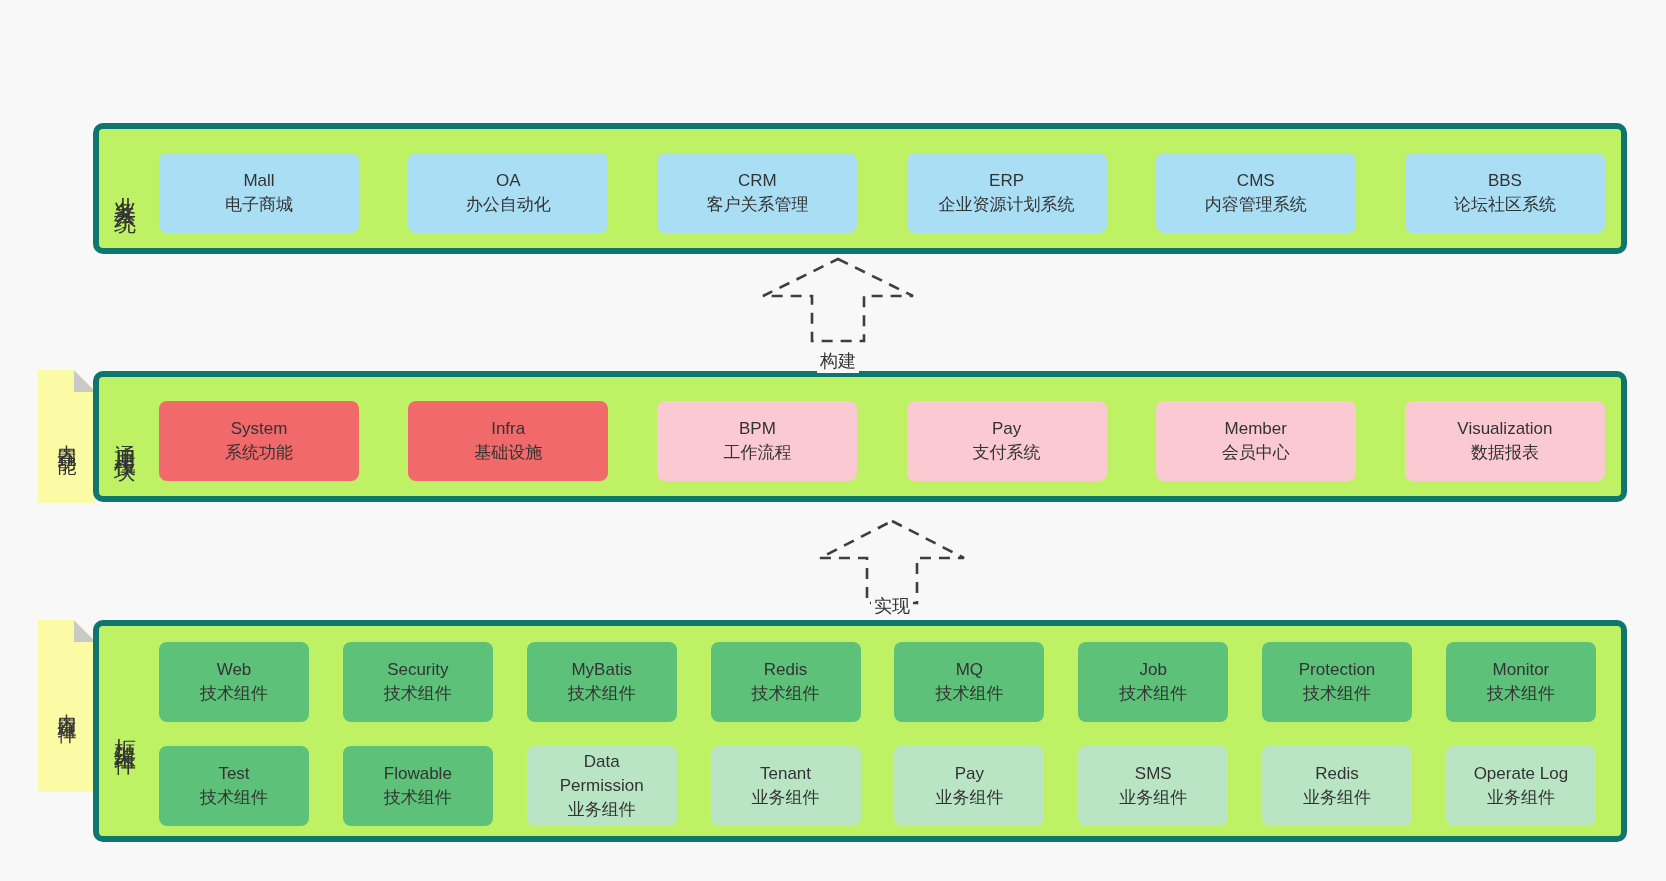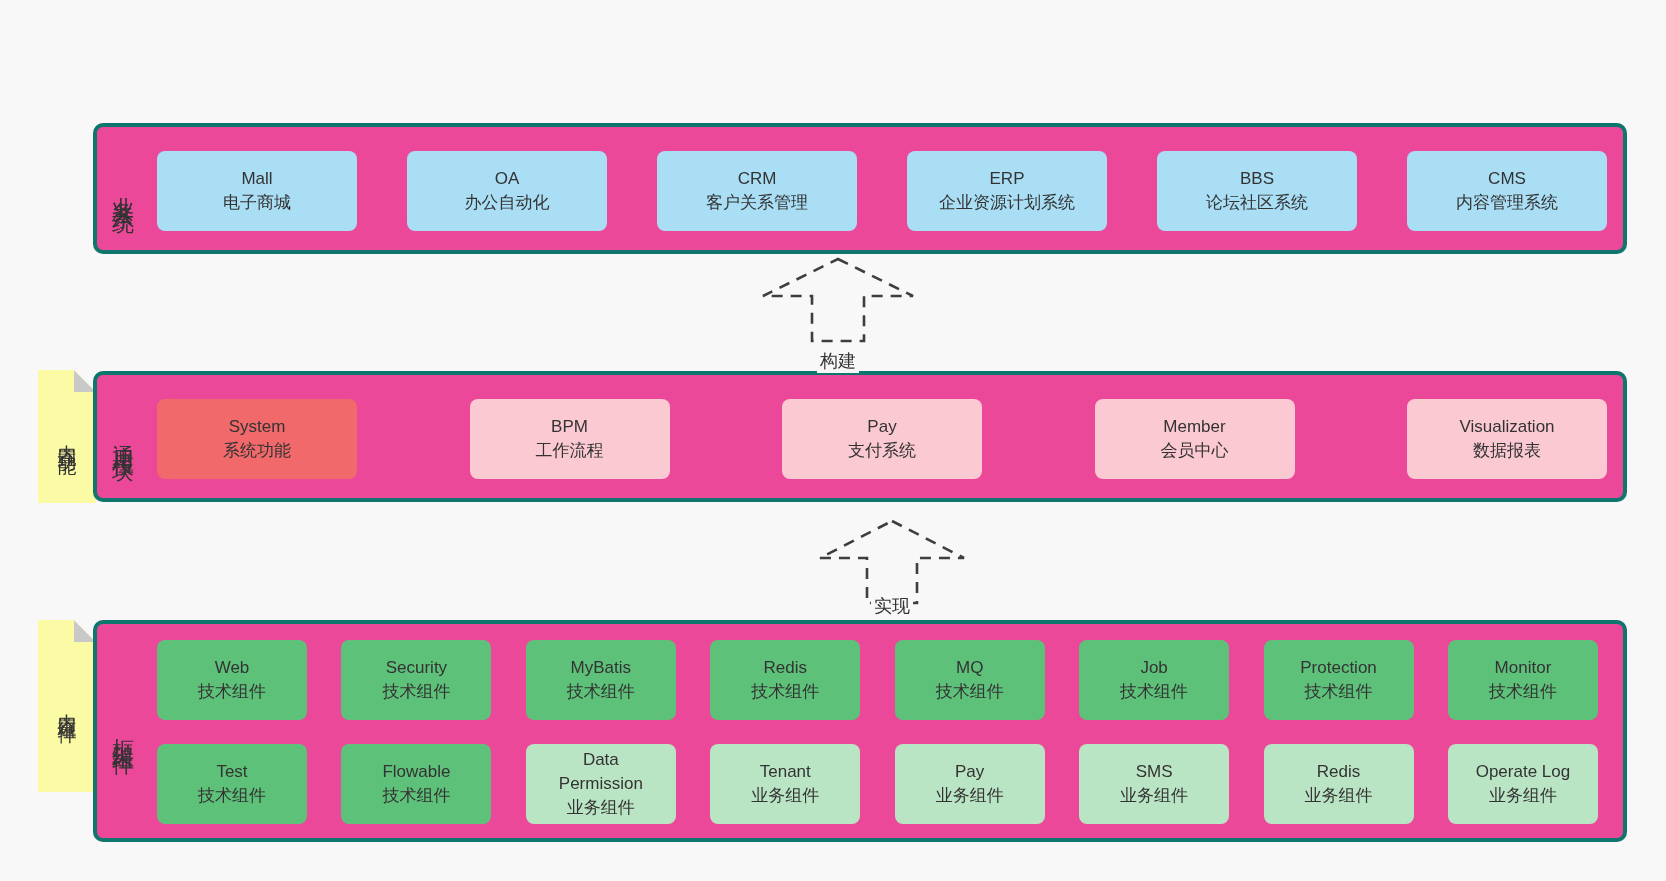--- a/index.html
+++ b/index.html
@@ -10,22 +10,22 @@
   }
   #canvas{
     position:relative;
     width:1666px;height:881px;
     background:#f8f8f8;
     overflow:hidden;
   }
   
   .layer{
     position:absolute;
-    background:#ec4899;
-    border:4px solid #0f766e;
+    background:#bef264;
+    border:6px solid #0f766e;
     border-radius:10px;
     z-index:1;
     box-sizing:border-box;
   }
   .layer-business{left:93px;top:123px;width:1534px;height:131px;}
   .layer-modules{left:93px;top:371px;width:1534px;height:131px;}
   .layer-components{left:93px;top:620px;width:1534px;height:222px;}
   .side-label{
     position:absolute;left:11px;top:50%;
     transform:translateY(-50%);
@@ -107,26 +107,26 @@
       </div>
       <div class="box w200 blue">
         <div>CRM</div>
         <div>客户关系管理</div>
       </div>
       <div class="box w200 blue">
         <div>ERP</div>
         <div>企业资源计划系统</div>
       </div>
       <div class="box w200 blue">
+        <div>CMS</div>
+        <div>内容管理系统</div>
+      </div>
+      <div class="box w200 blue">
         <div>BBS</div>
         <div>论坛社区系统</div>
-      </div>
-      <div class="box w200 blue">
-        <div>CMS</div>
-        <div>内容管理系统</div>
       </div>
     </div>
   </div>
 
   <div class="arrow arrow-build">
     <svg width="156" height="88" viewBox="0 0 156 88">
       <path d="M78 3 L153 40 L104 40 L104 85 L52 85 L52 40 L3 40 Z"></path>
     </svg>
     <span class="arrow-label">构建</span>
   </div>
@@ -135,20 +135,24 @@
     <span class="note-fold"></span>
     <span class="note-text">内置功能</span>
   </div>
   <div class="layer layer-modules">
     <div class="side-label">通用模块</div>
     <div class="row row-1of1">
       <div class="box w200 red">
         <div>System</div>
         <div>系统功能</div>
       </div>
+      <div class="box w200 red">
+        <div>Infra</div>
+        <div>基础设施</div>
+      </div>
       <div class="box w200 pink">
         <div>BPM</div>
         <div>工作流程</div>
       </div>
       <div class="box w200 pink">
         <div>Pay</div>
         <div>支付系统</div>
       </div>
       <div class="box w200 pink">
         <div>Member</div>

